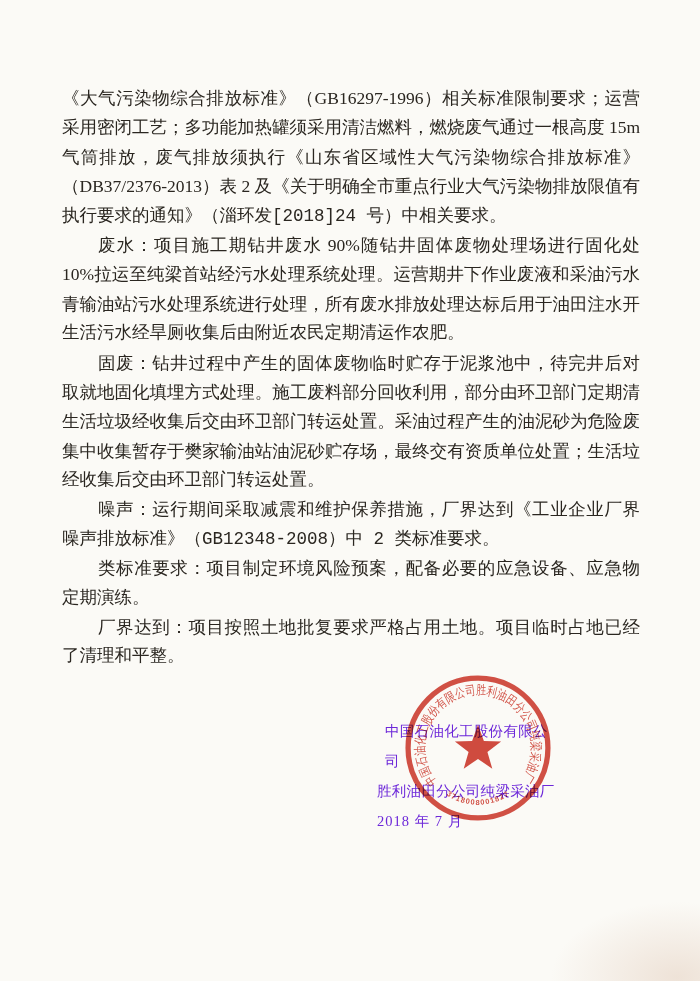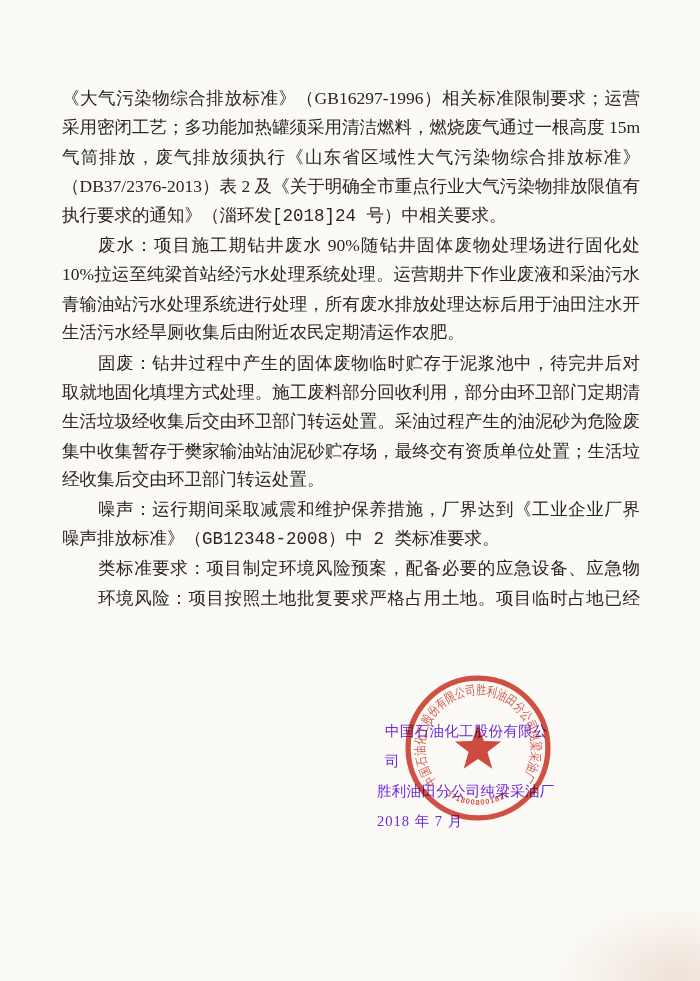--- a/index.html
+++ b/index.html
@@ -75,24 +75,26 @@
       <div class="pline final">经收集后交由环卫部门转运处置。</div>
     </div>
 
     <div>
       <div class="pline indent"><span class="phead">噪声：</span><span>运行期间采取减震和维护保养措施，厂界达到《工业企业厂界环境</span></div>
       <div class="pline final">噪声排放标准》（GB12348-2008）中 2 类标准要求。</div>
     </div>
 
     <div>
       <div class="pline indent"><span class="phead">类标准要求：</span><span>项目制定环境风险预案，配备必要的应急设备、应急物资，并</span></div>
+      <div class="pline final">定期演练。</div>
     </div>
 
     <div>
-      <div class="pline indent"><span class="phead">环境风险：</span><span>项目按照土地批复要求严格占用土地。项目临时占地已经进行</span></div>
+      <div class="pline indent"><span class="phead">厂界达到：</span><span>项目按照土地批复要求严格占用土地。项目临时占地已经进行</span></div>
+      <div class="pline final">了清理和平整。</div>
     </div>
 
   </div>
 
   <div class="sig">
     <div class="l1">中国石油化工股份有限公司</div>
     <div class="l2">胜利油田分公司纯梁采油厂</div>
     <div class="l3">2018 年 7 月</div>
   </div>
 

